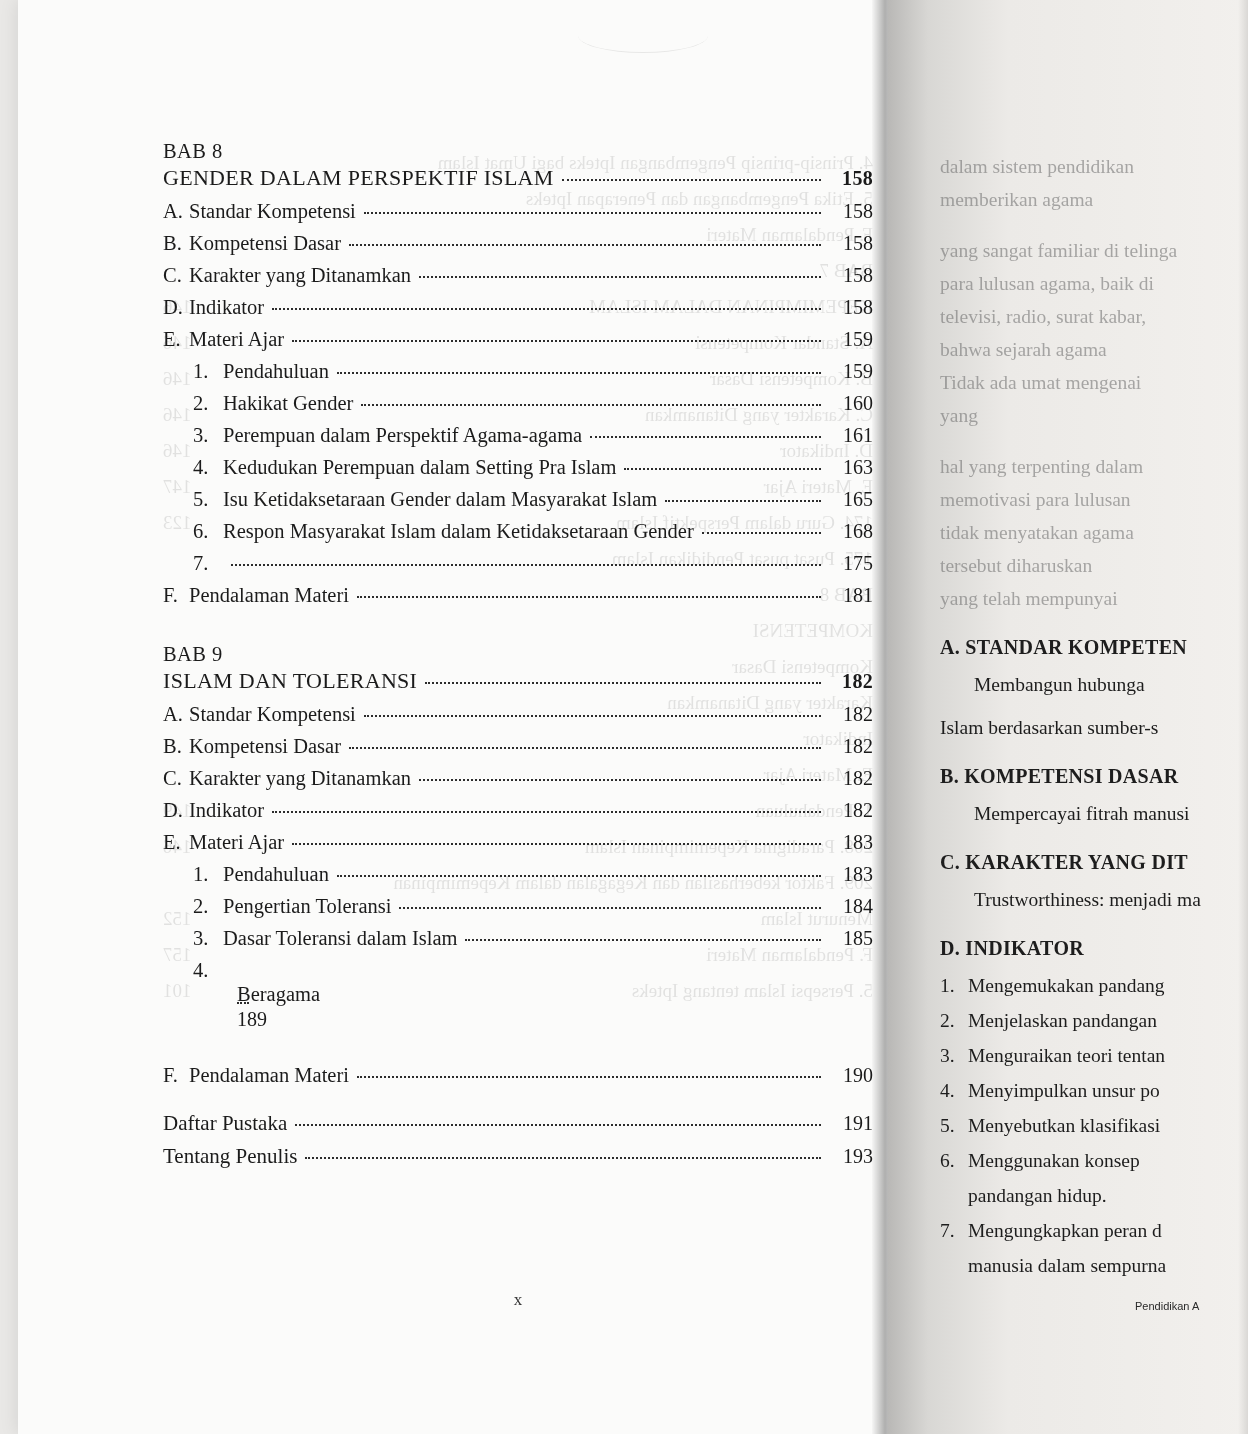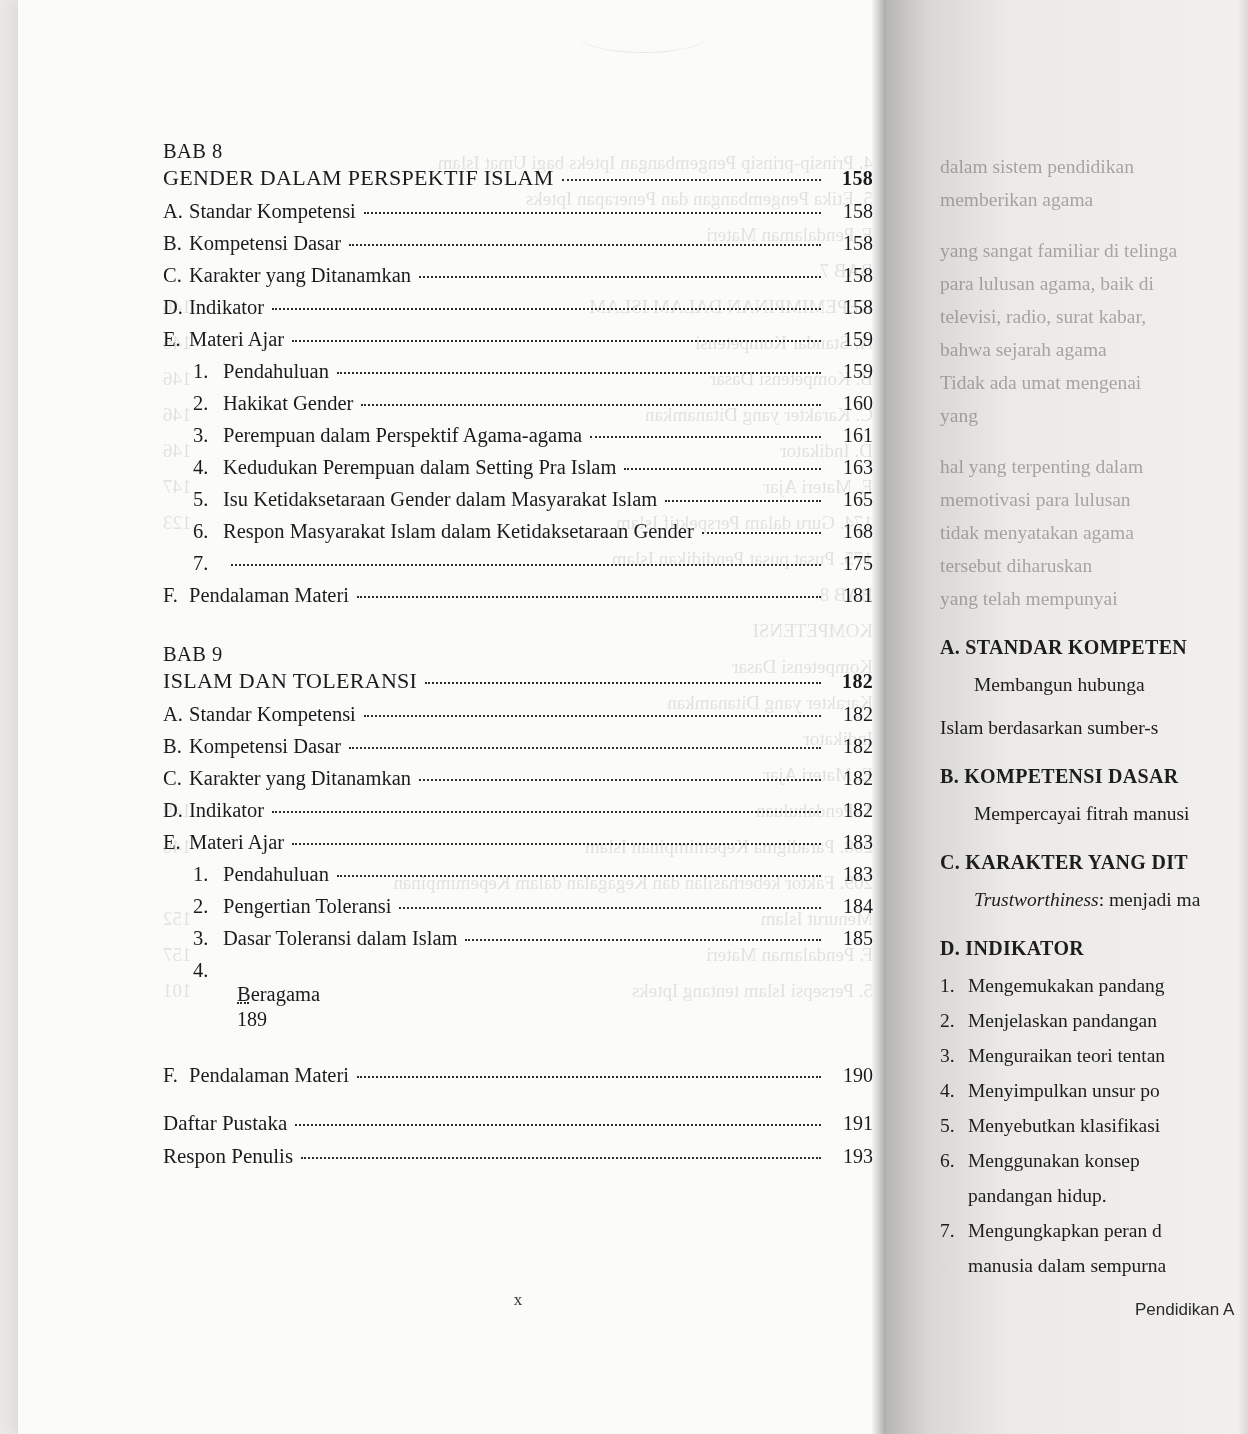--- a/index.html
+++ b/index.html
@@ -188,27 +188,26 @@
     text-indent: 34px;
   }
   .rpage .num-item {
     display: flex;
     margin-bottom: 2px;
   }
   .rpage .num-item .n {
     flex: 0 0 28px;
   }
   .rpage .ital {
-    font-style: italic;
   }
   .rfoot {
     position: absolute;
     left: 1135px;
     top: 1300px;
-    font-size: 17px;
+    font-size: 11px;
     color: #2a2a2a;
     white-space: nowrap;
     font-family: "Liberation Sans", sans-serif;
   }
   .shadow-edge {
     position: absolute;
     right: 0;
     top: 0;
     width: 10px;
     height: 1434px;
@@ -497,21 +496,21 @@
 
       <div class="gap-sm"></div>
 
       <div class="back-matter">
         <div class="row">
           <span class="label">Daftar Pustaka</span>
           <span class="dots"></span>
           <span class="pg">191</span>
         </div>
         <div class="row">
-          <span class="label">Respon Penulis</span>
+          <span class="label">Tentang Penulis</span>
           <span class="dots"></span>
           <span class="pg">193</span>
         </div>
       </div>
 
     </div>
 
     <div class="folio">x</div>
   </div>
 

